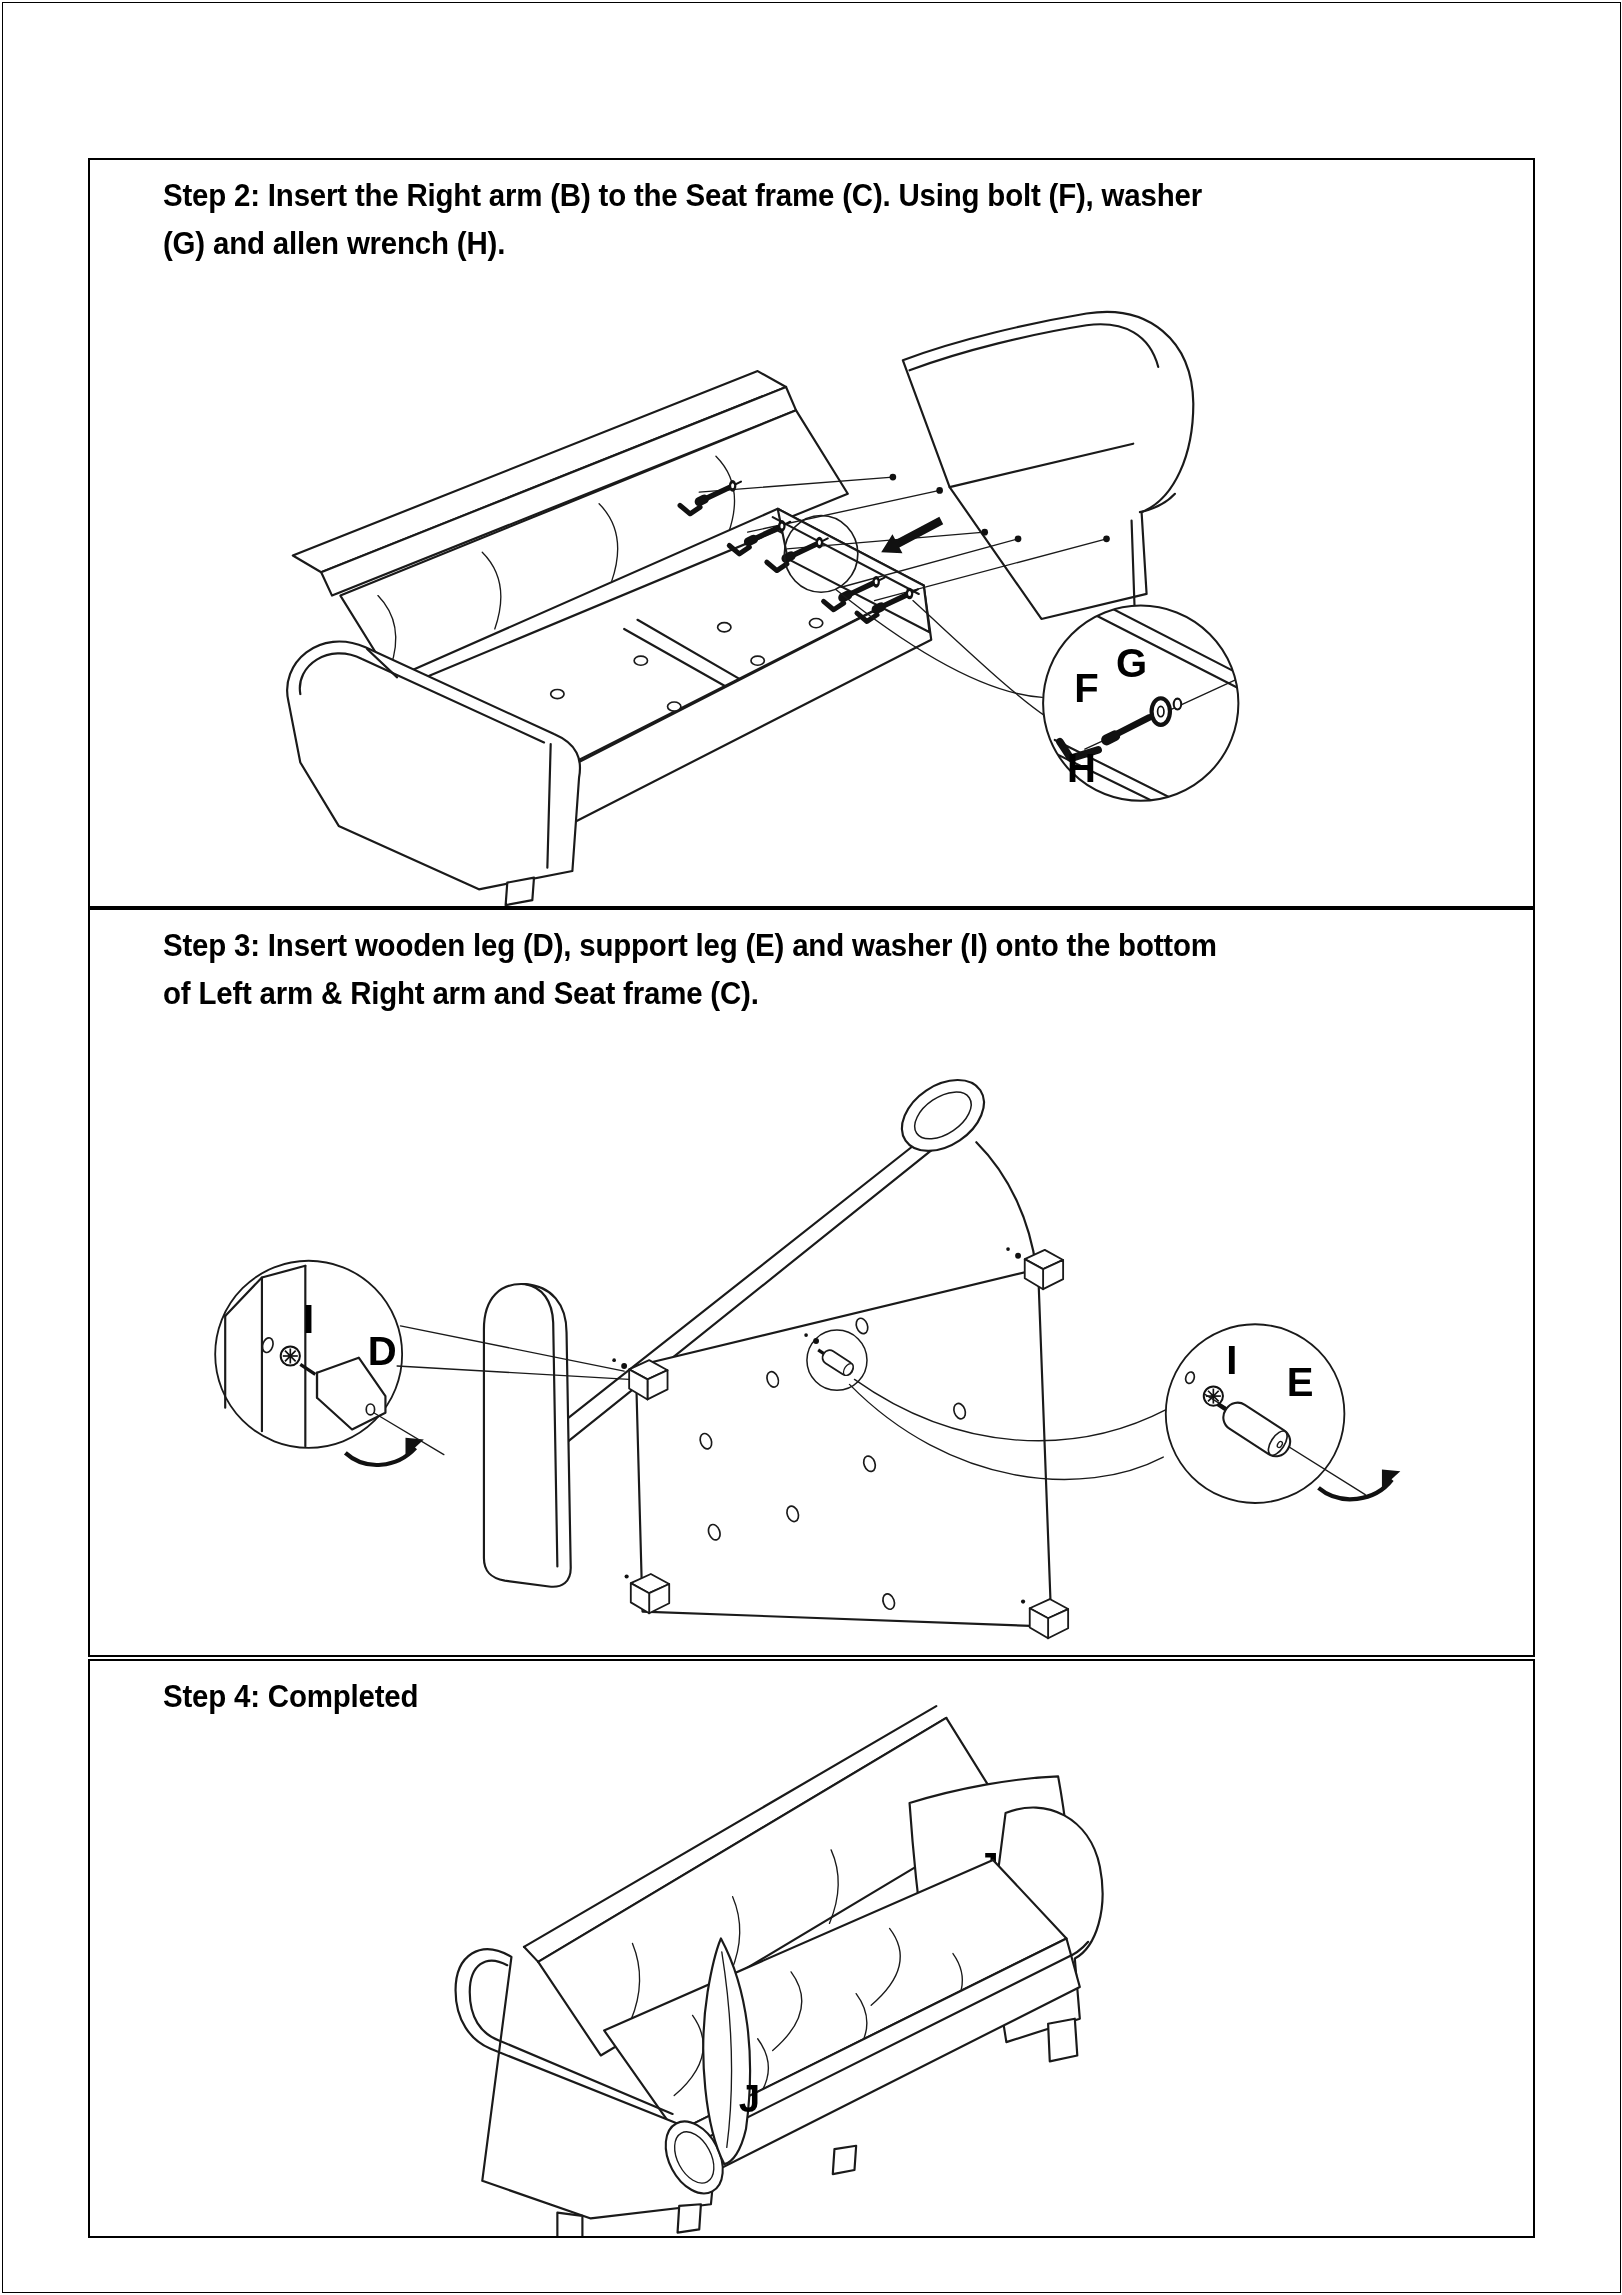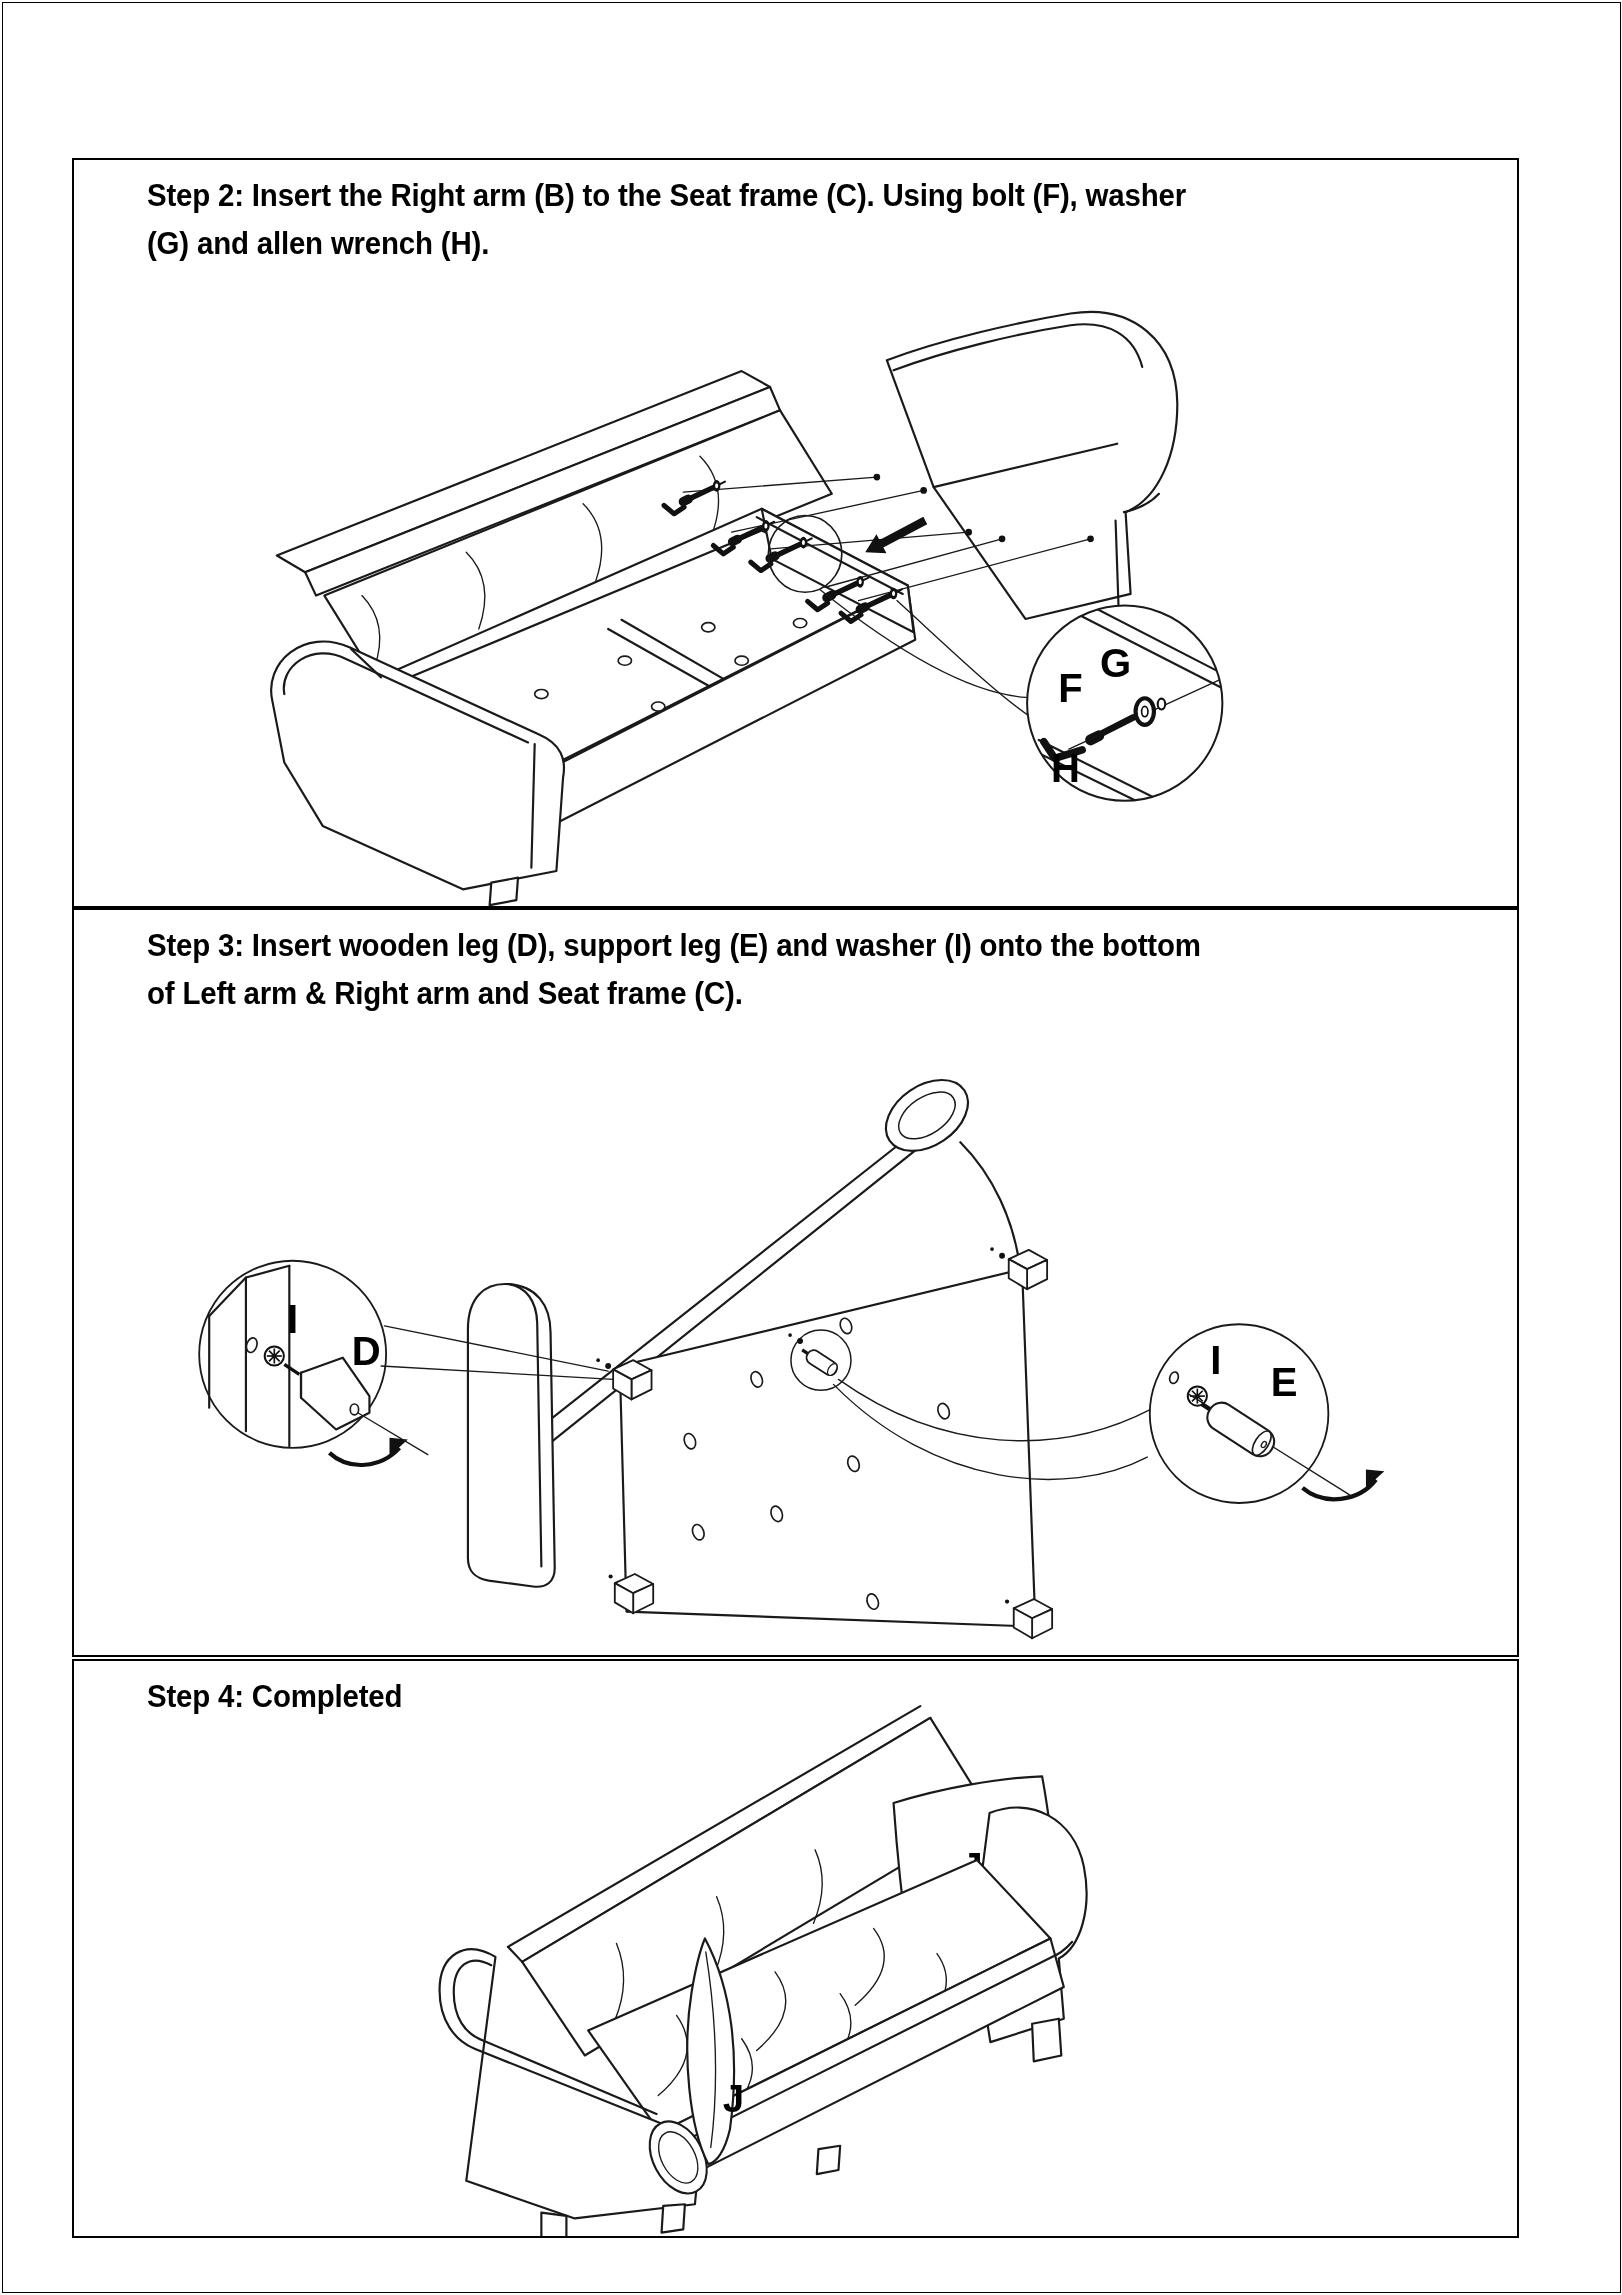--- a/index.html
+++ b/index.html
@@ -1,19 +1,19 @@
 <!DOCTYPE html>
 <html style="font-size:13.3px"><head>
 <meta charset="utf-8">
 <style>
   html,body{margin:0;padding:0;background:#e8e8e8;}
   .page{position:relative;width:1623px;height:2295px;background:#fff;overflow:hidden;
         font-family:"Liberation Sans",sans-serif;color:#000;}
   .page-frame{position:absolute;left:1.7px;top:1.7px;right:1.7px;bottom:2.5px;border:1.7px solid #000;}
-  .panel{position:absolute;left:72px;width:1447px;border:2.5px solid #000;background:#fff;box-sizing:border-box;}
+  .panel{position:absolute;left:88px;width:1447px;border:2.5px solid #000;background:#fff;box-sizing:border-box;}
   #panel-step2{top:158px;height:750px;}
   #panel-step3{top:908px;height:749px;}
   #panel-step4{top:1659px;height:579px;}
   .heading{position:absolute;left:73px;top:11.7px;z-index:5;
            font-weight:bold;font-size:31px;line-height:48px;letter-spacing:-0.2px;
            transform:scaleX(0.95);transform-origin:left top;white-space:nowrap;}
   .heading .hl{display:block;}
   .art{position:absolute;left:0;top:0;width:100%;height:100%;}
   svg{display:block;}
   svg text{font-family:"Liberation Sans",sans-serif;font-weight:bold;fill:#000;}

